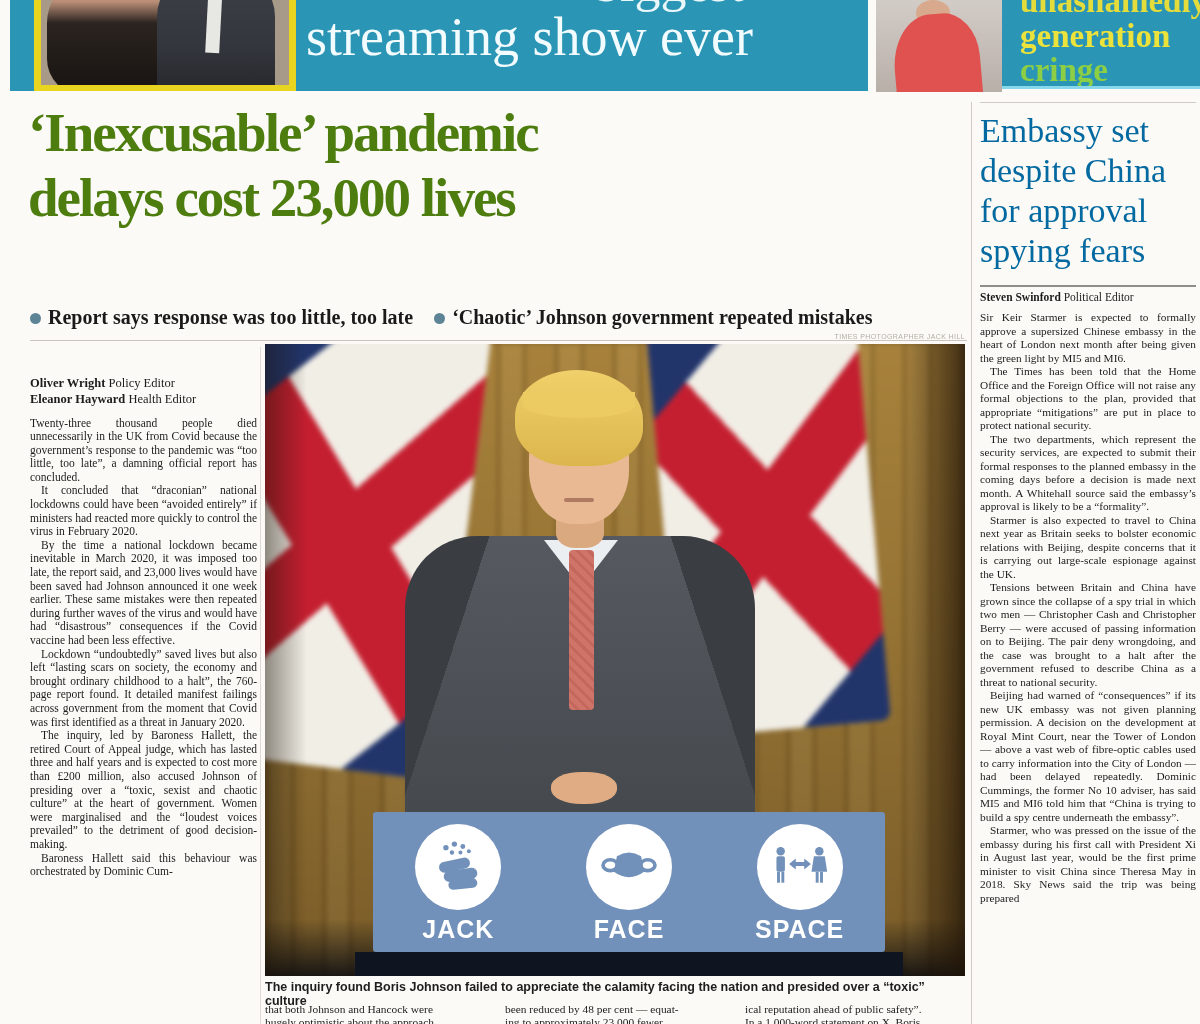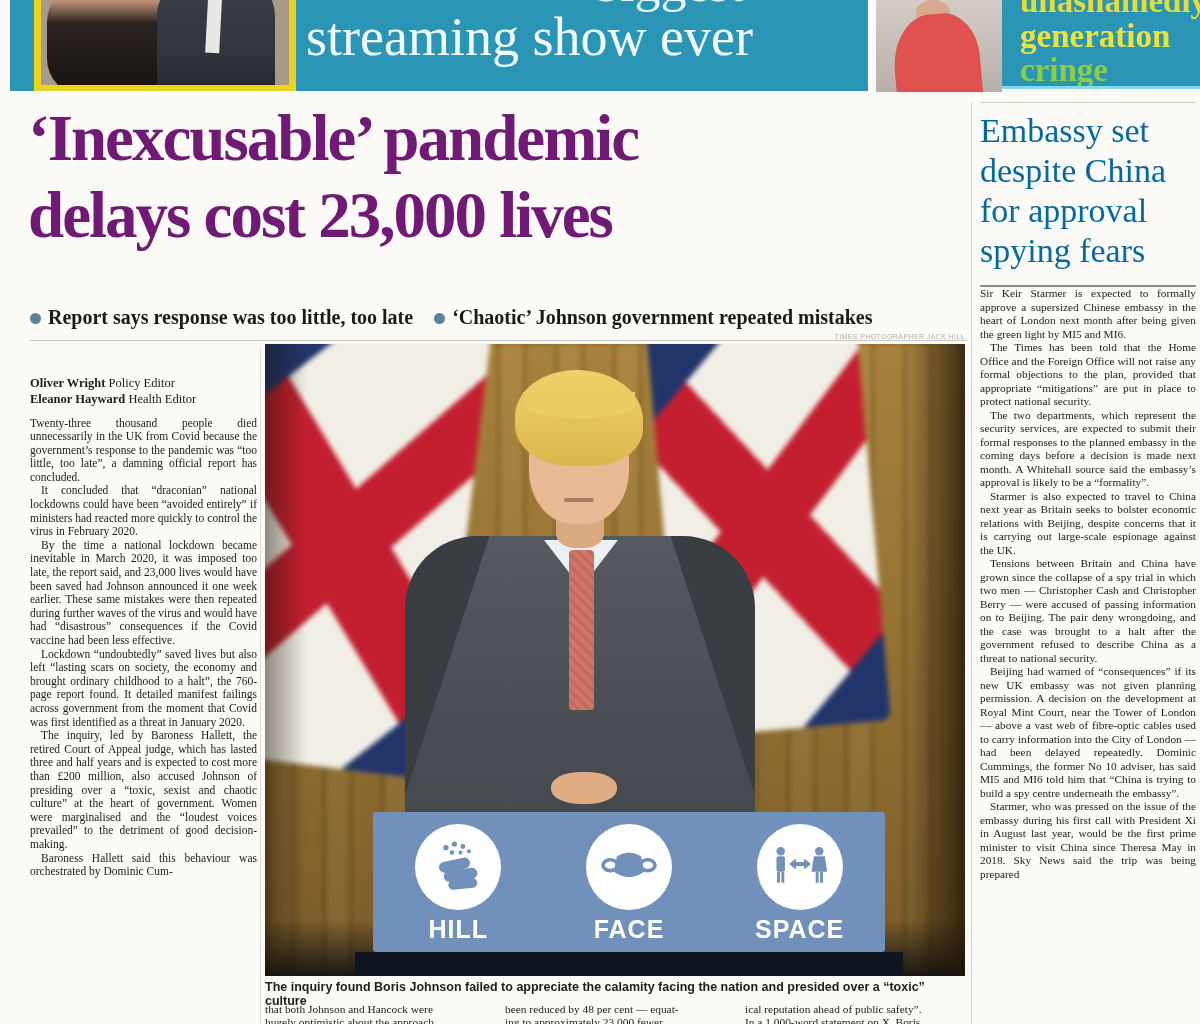--- a/index.html
+++ b/index.html
@@ -25,22 +25,22 @@
   .red-dress{position:absolute;left:18px;top:14px;width:86px;height:90px;background:#e0524f;
              border-radius:45% 40% 0 0/60% 50% 0 0;transform:rotate(-5deg);}
   .dress-skin{position:absolute;left:40px;top:0px;width:34px;height:26px;background:#d8a98c;border-radius:50%;}
   .rteaser{position:absolute;left:1002px;top:0;width:198px;height:89px;background:#2a95b4;overflow:hidden;
            border-bottom:3px solid #86d8ea;padding-left:18px;box-sizing:border-box;}
   .rt-clip{margin-top:-16px;font-size:33px;font-weight:bold;color:#e3dc3a;line-height:1.05;}
   .rt-l1{font-size:33px;font-weight:bold;color:#ece23c;line-height:1.05;}
   .rt-l2{font-size:33px;font-weight:bold;color:#8ccf45;line-height:1.05;}
 
   
-  .headline{position:absolute;left:28px;top:100px;width:940px;font-weight:bold;color:#701a75;
-            font-size:65px;line-height:1.19;letter-spacing:-2px;}
+  .headline{position:absolute;left:28px;top:100px;width:940px;font-weight:bold;color:#4d7c0f;
+            font-size:55px;line-height:1.19;letter-spacing:-2px;}
   .standfirst{position:absolute;left:30px;top:306px;width:937px;font-size:20px;font-weight:bold;color:#1a1a1a;
               white-space:nowrap;}
   .bullet{display:inline-block;width:11px;height:11px;border-radius:50%;background:#5d8496;margin-right:7px;}
   .sf2{margin-left:16px;}
   .main-rule{position:absolute;left:30px;top:340px;width:937px;height:1px;background:#c9c6c0;}
 
   
   .left-col{position:absolute;left:30px;top:347px;width:227px;height:677px;overflow:hidden;margin-top:28px;}
   .byline{font-size:12.5px;line-height:1.3;margin-bottom:9px;}
   .byline b{font-weight:bold;}
@@ -206,21 +206,21 @@
                 <circle cx="28" cy="7" r="2"></circle>
                 <circle cx="19" cy="12" r="1.8"></circle>
                 <circle cx="26" cy="12" r="1.6"></circle>
                 <circle cx="33" cy="11" r="1.6"></circle>
                 <rect x="8" y="18" width="26" height="9" rx="4.5" transform="rotate(-12 21 22)"></rect>
                 <rect x="12" y="26" width="28" height="9" rx="4.5" transform="rotate(-8 26 30)"></rect>
                 <rect x="16" y="34" width="24" height="8" rx="4" transform="rotate(-6 28 38)"></rect>
               </g>
             </svg>
         </div>
-        <div class="sign-label">HILL</div>
+        <div class="sign-label">JACK</div>
       </div>
       <div class="sign-item">
         <div class="circle">
           <svg viewBox="0 0 48 48">
               <g fill="#7190ba">
                 <path d="M14 15 Q24 9 34 15 L36.5 28 Q24 37 11.5 28 Z"></path>
                 <ellipse cx="8.5" cy="22.5" rx="6" ry="4.5" fill="none" stroke="#7190ba" stroke-width="3"></ellipse>
                 <ellipse cx="39.5" cy="22.5" rx="6" ry="4.5" fill="none" stroke="#7190ba" stroke-width="3"></ellipse>
               </g>
             </svg>
@@ -271,20 +271,21 @@
 
   <div class="right-col">
     <div class="r-toprule"></div>
     <div class="r-headline">
       <div>Embassy set</div>
       <div>despite China</div>
       <div>for approval</div>
       <div>spying fears</div>
     </div>
     <div class="r-bylinerule"></div>
+    <div class="r-byline"><b>Steven Swinford</b> <span>Political Editor</span></div>
     <div class="r-body">
       <p>Sir Keir Starmer is expected to formally approve a supersized Chinese embassy in the heart of London next month after being given the green light by MI5 and MI6.</p>
       <p>The Times has been told that the Home Office and the Foreign Office will not raise any formal objections to the plan, provided that appropriate “mitigations” are put in place to protect national security.</p>
       <p>The two departments, which represent the security services, are expected to submit their formal responses to the planned embassy in the coming days before a decision is made next month. A Whitehall source said the embassy’s approval is likely to be a “formality”.</p>
       <p>Starmer is also expected to travel to China next year as Britain seeks to bolster economic relations with Beijing, despite concerns that it is carrying out large-scale espionage against the UK.</p>
       <p>Tensions between Britain and China have grown since the collapse of a spy trial in which two men — Christopher Cash and Christopher Berry — were accused of passing information on to Beijing. The pair deny wrongdoing, and the case was brought to a halt after the government refused to describe China as a threat to national security.</p>
       <p>Beijing had warned of “consequences” if its new UK embassy was not given planning permission. A decision on the development at Royal Mint Court, near the Tower of London — above a vast web of fibre-optic cables used to carry information into the City of London — had been delayed repeatedly. Dominic Cummings, the former No 10 adviser, has said MI5 and MI6 told him that “China is trying to build a spy centre underneath the embassy”.</p>
       <p>Starmer, who was pressed on the issue of the embassy during his first call with President Xi in August last year, would be the first prime minister to visit China since Theresa May in 2018. Sky News said the trip was being prepared</p>
     </div>
   </div>

